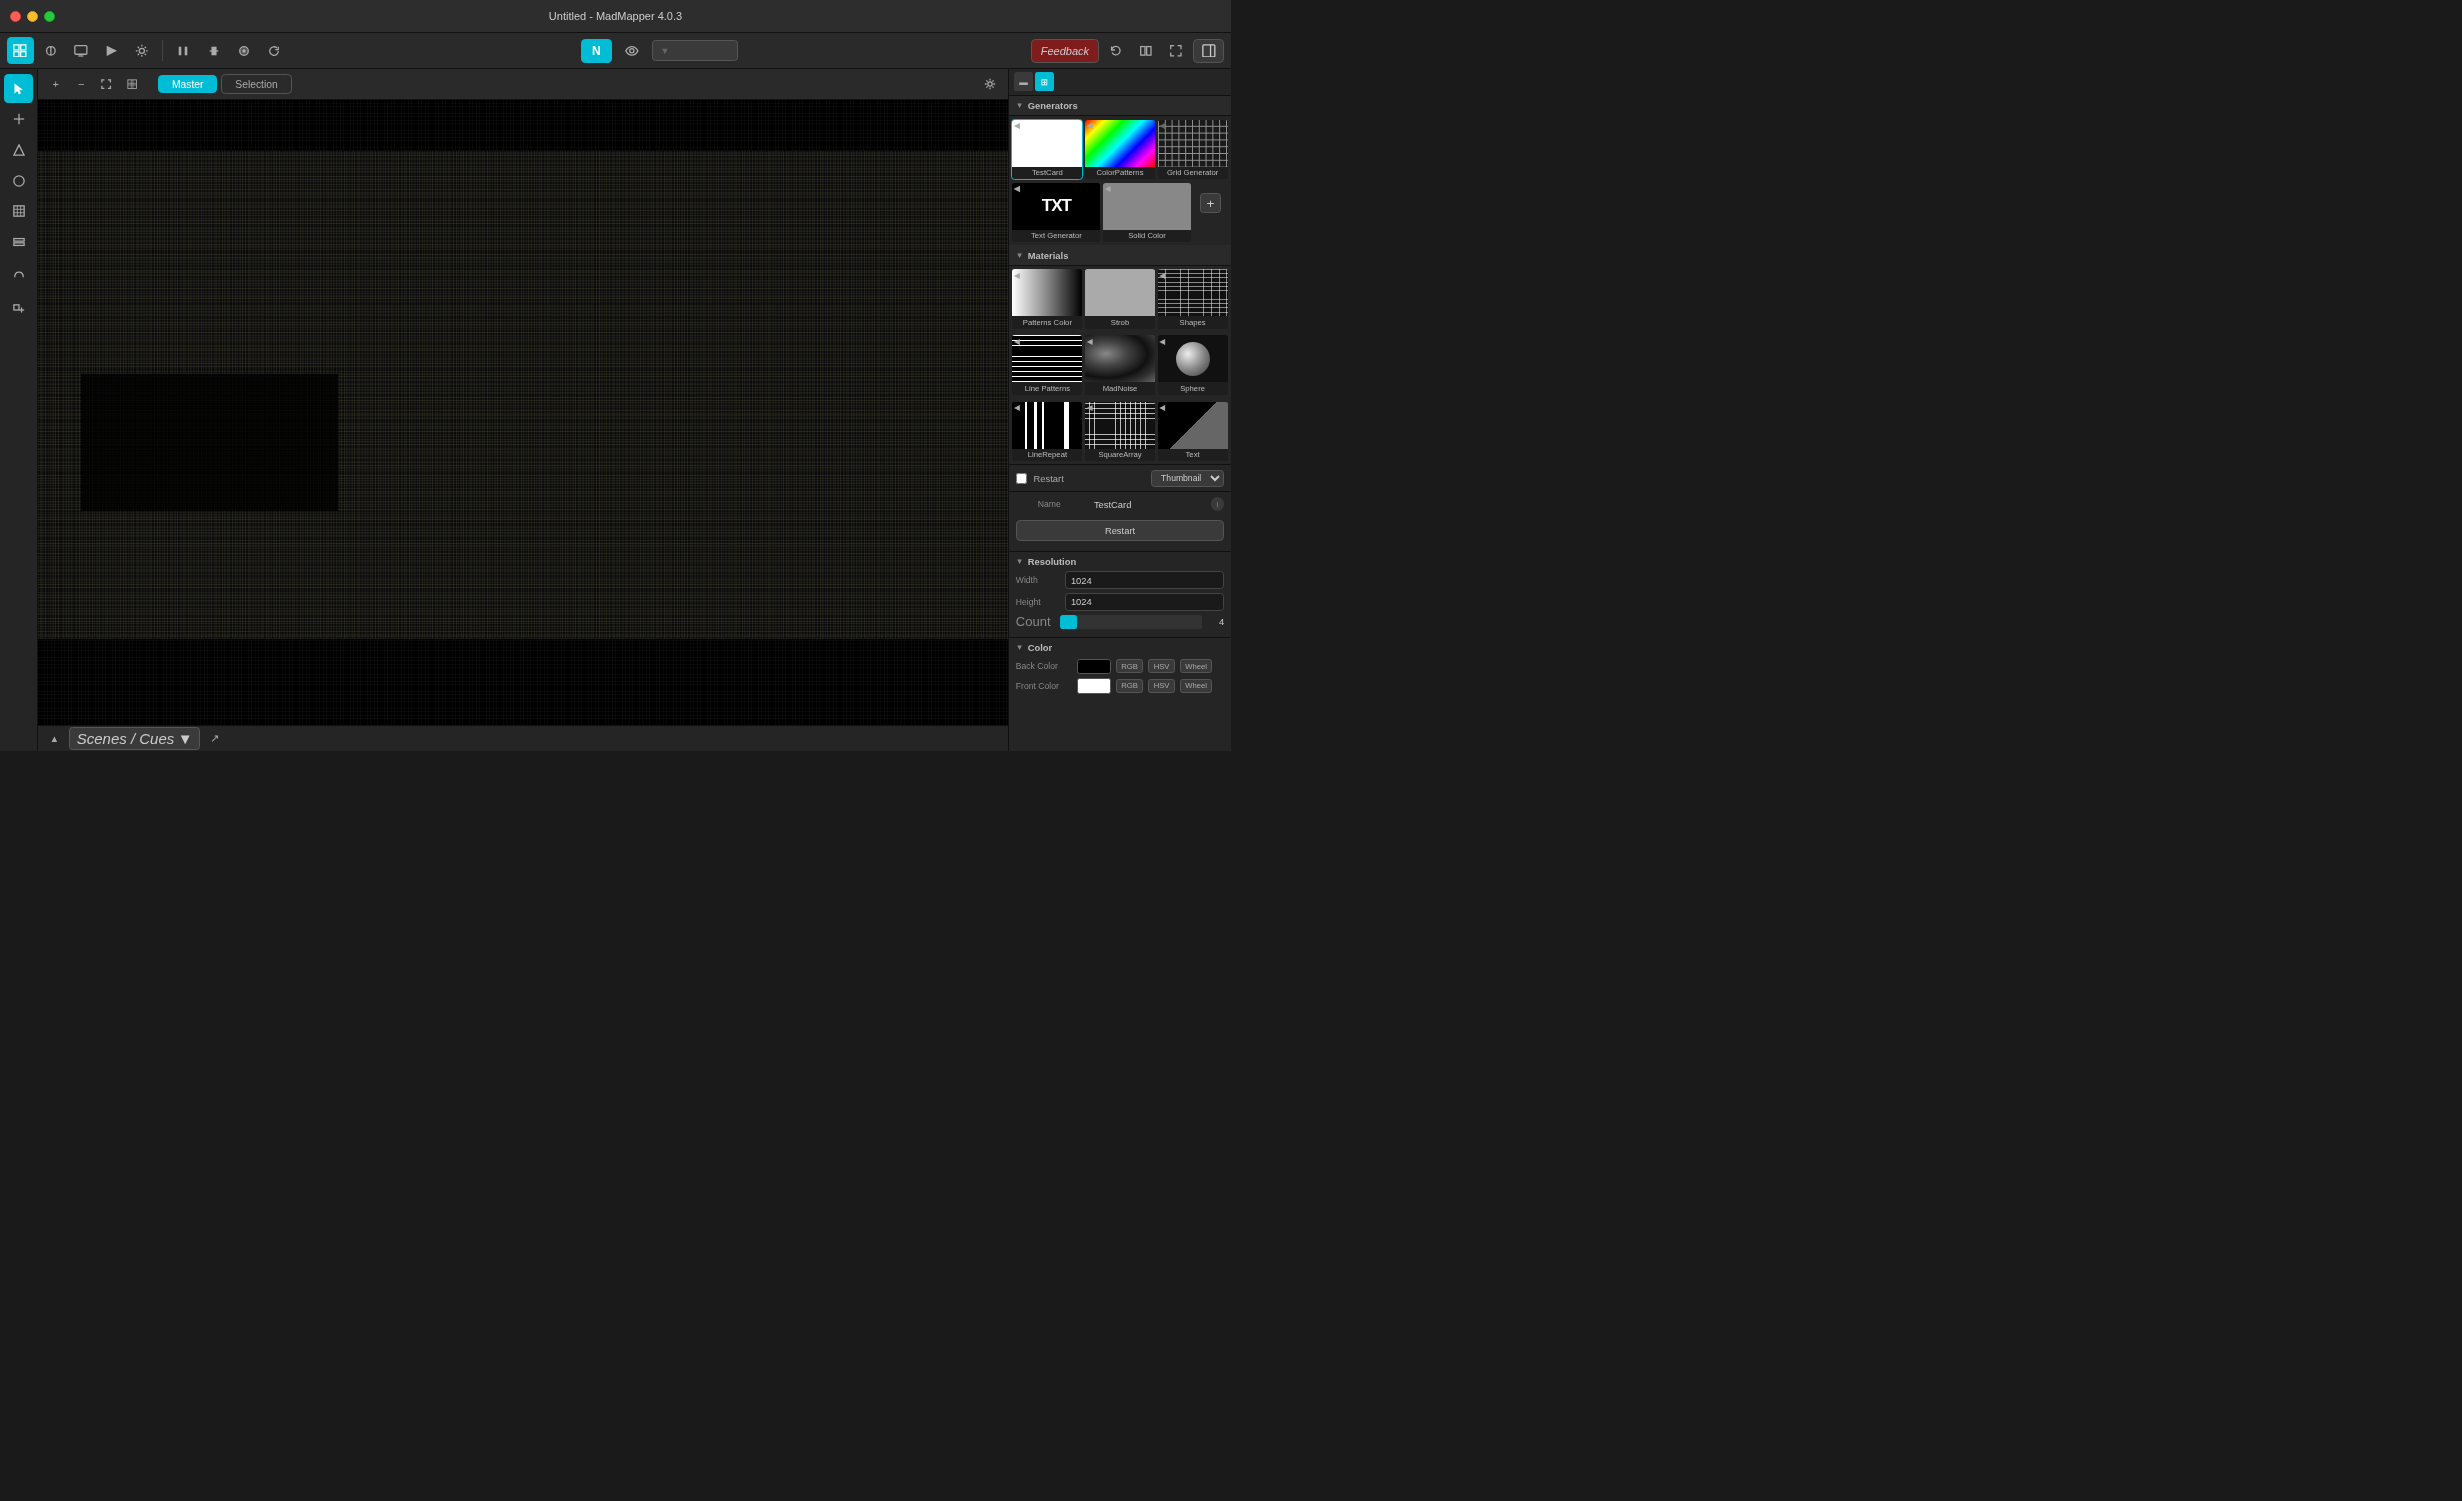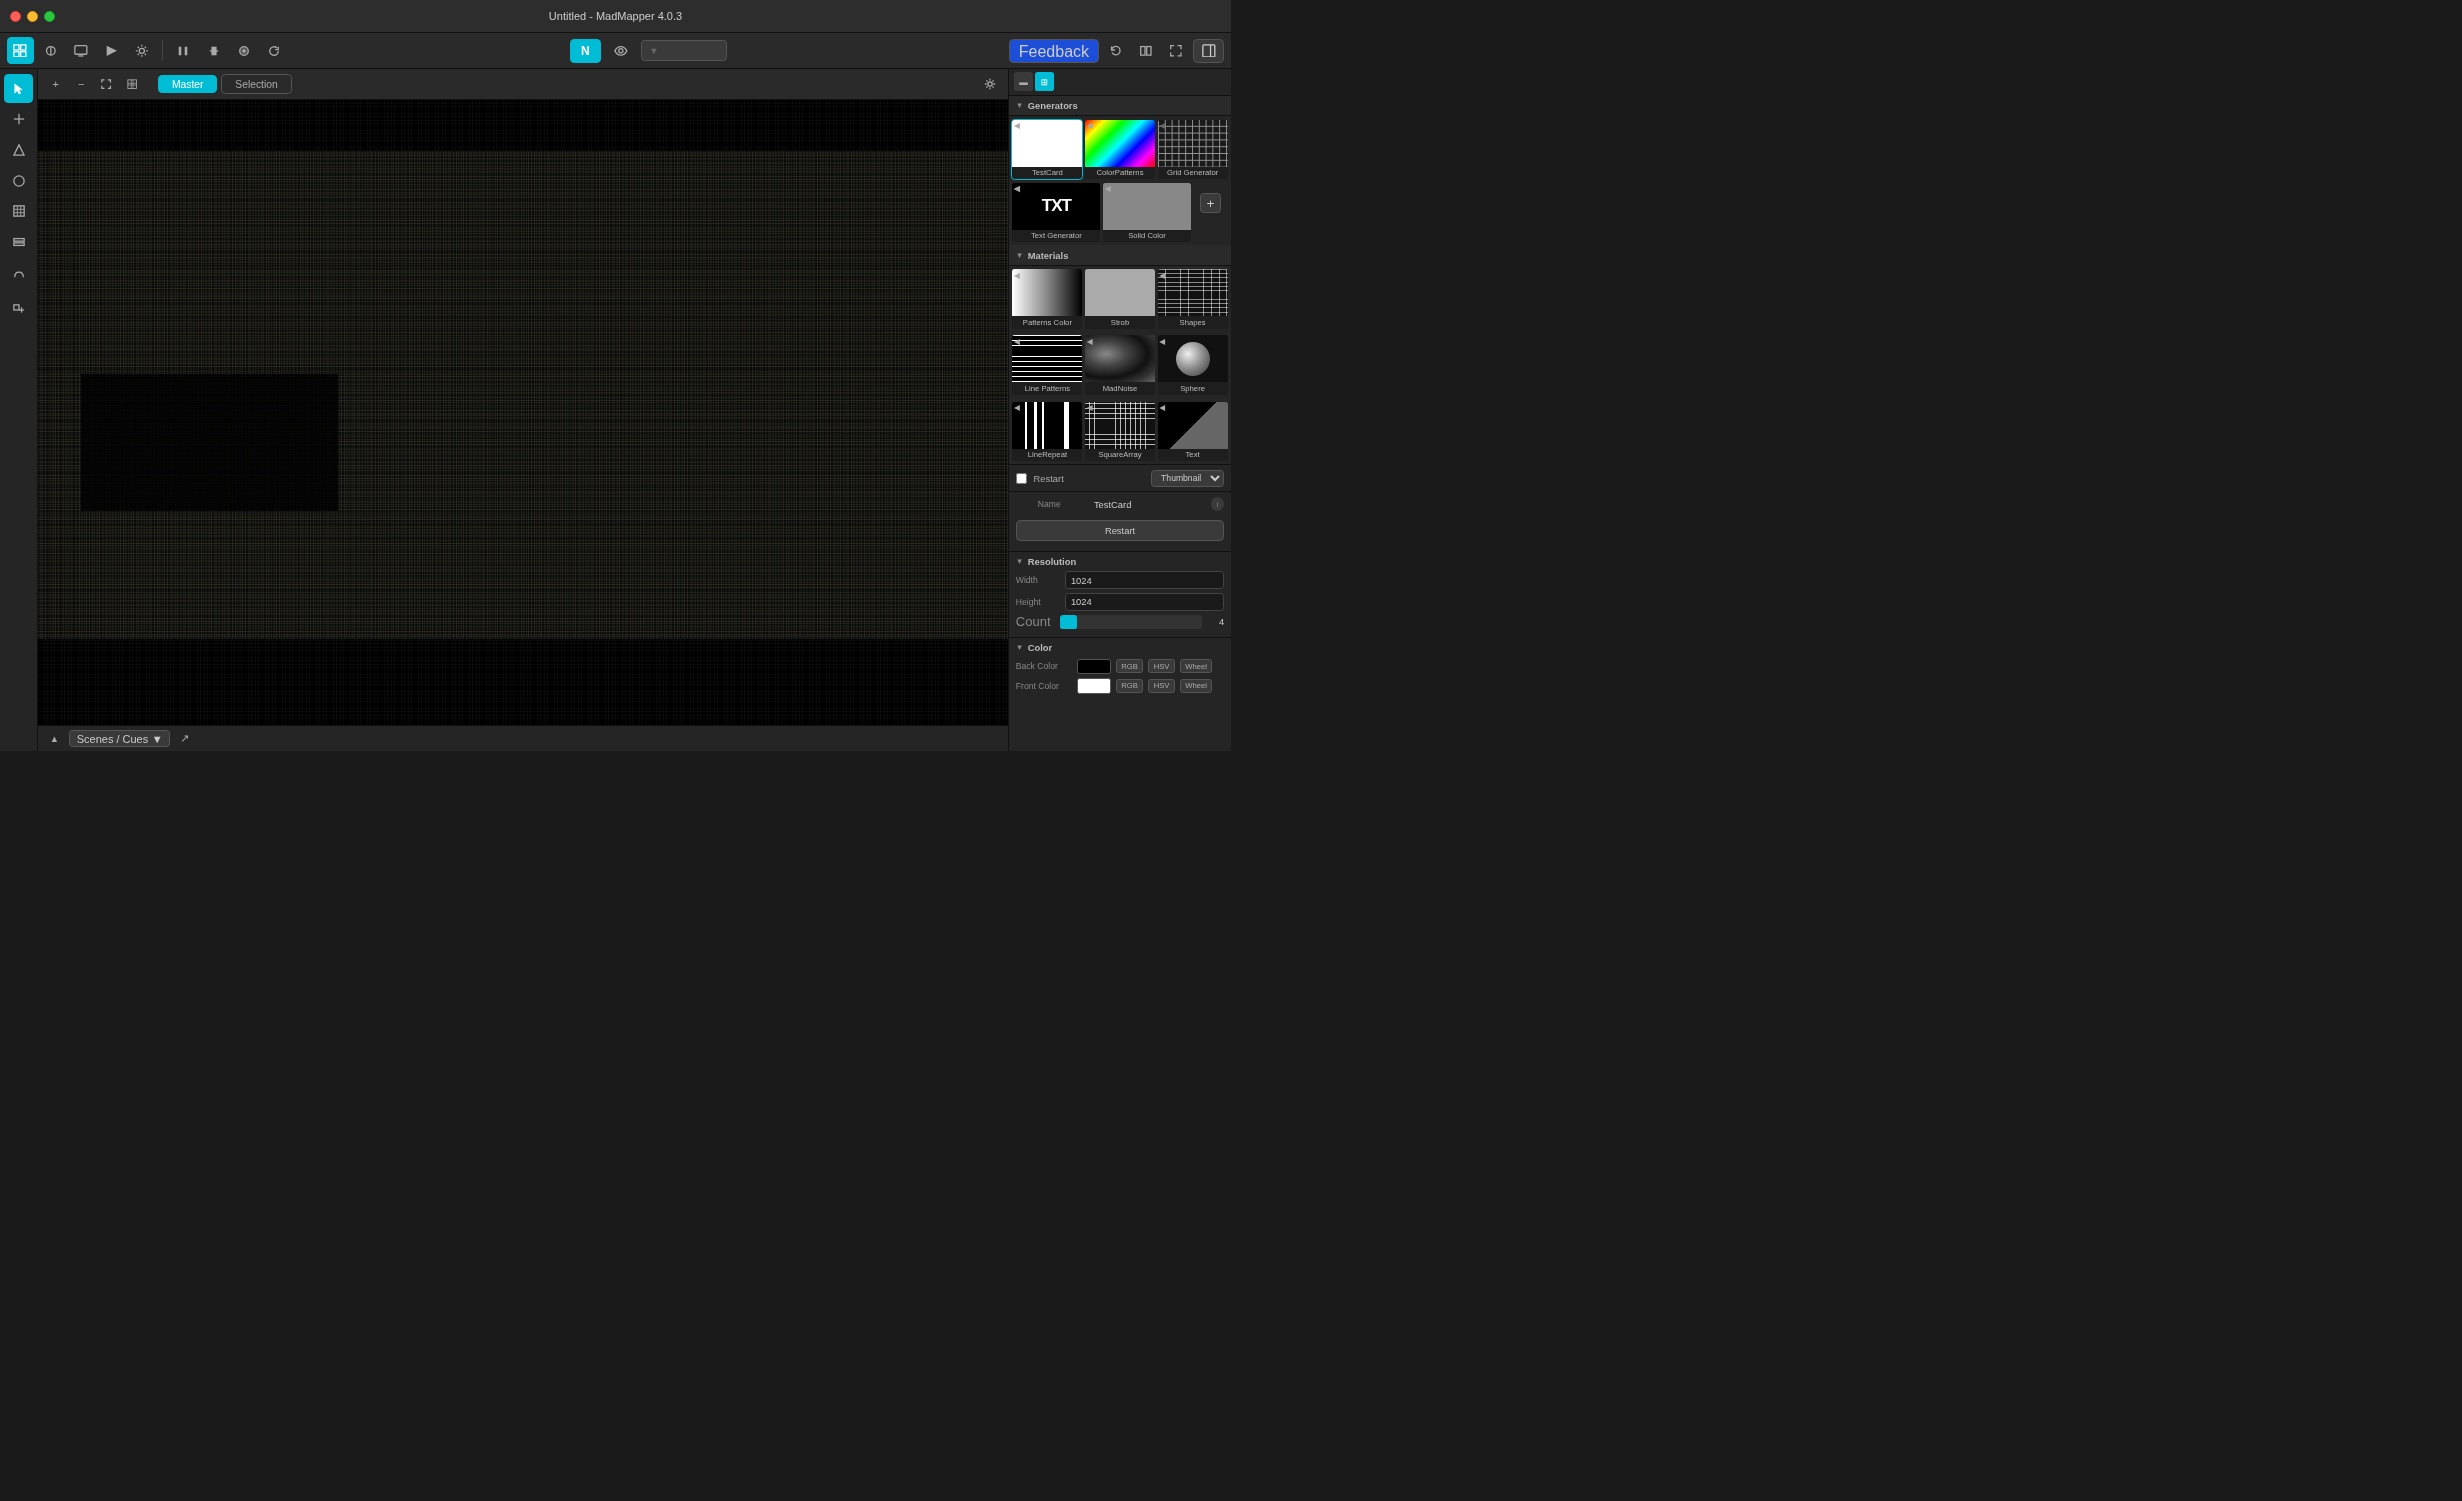--- a/index.html
+++ b/index.html
@@ -73,28 +73,29 @@
     .toolbar-btn.active { background: #00bcd4; color: #fff; }
     .toolbar-separator {
       width: 0.9px;
       height: 20.5px;
       background: #444;
       margin: 0 3.4px;
     }
     .toolbar-spacer { flex: 1; }
 
     .feedback-btn {
-      background: #1d4ed8;
+      background: #7f1d1d;
       border: 0.9px solid #555;
       border-radius: 4.3px;
       color: #ccc;
       padding: 3.4px 8.6px;
       cursor: pointer;
-      font-size: 16px;
+      font-size: 11px;
       height: 24px;
+      font-style: italic;
     }
     .toolbar-icon-btn {
       width: 27px;
       height: 27px;
       background: transparent;
       border: none;
       border-radius: 4.3px;
       color: #ccc;
       cursor: pointer;
       display: flex;
@@ -285,25 +286,26 @@
       justify-content: center;
       border-radius: 2.6px;
       font-size: 9.4px;
     }
     .scenes-dropdown {
       background: #3a3a3a;
       border: 0.9px solid #555;
       border-radius: 3.4px;
       color: #ccc;
       padding: 1.7px 6.8px;
-      font-size: 11px;
+      font-size: 15px;
       display: flex;
       align-items: center;
       gap: 3.4px;
       cursor: pointer;
+      font-style: italic;
     }
     .external-btn {
       width: 19px;
       height: 19px;
       background: transparent;
       border: none;
       color: #aaa;
       cursor: pointer;
       font-size: 11px;
     }

